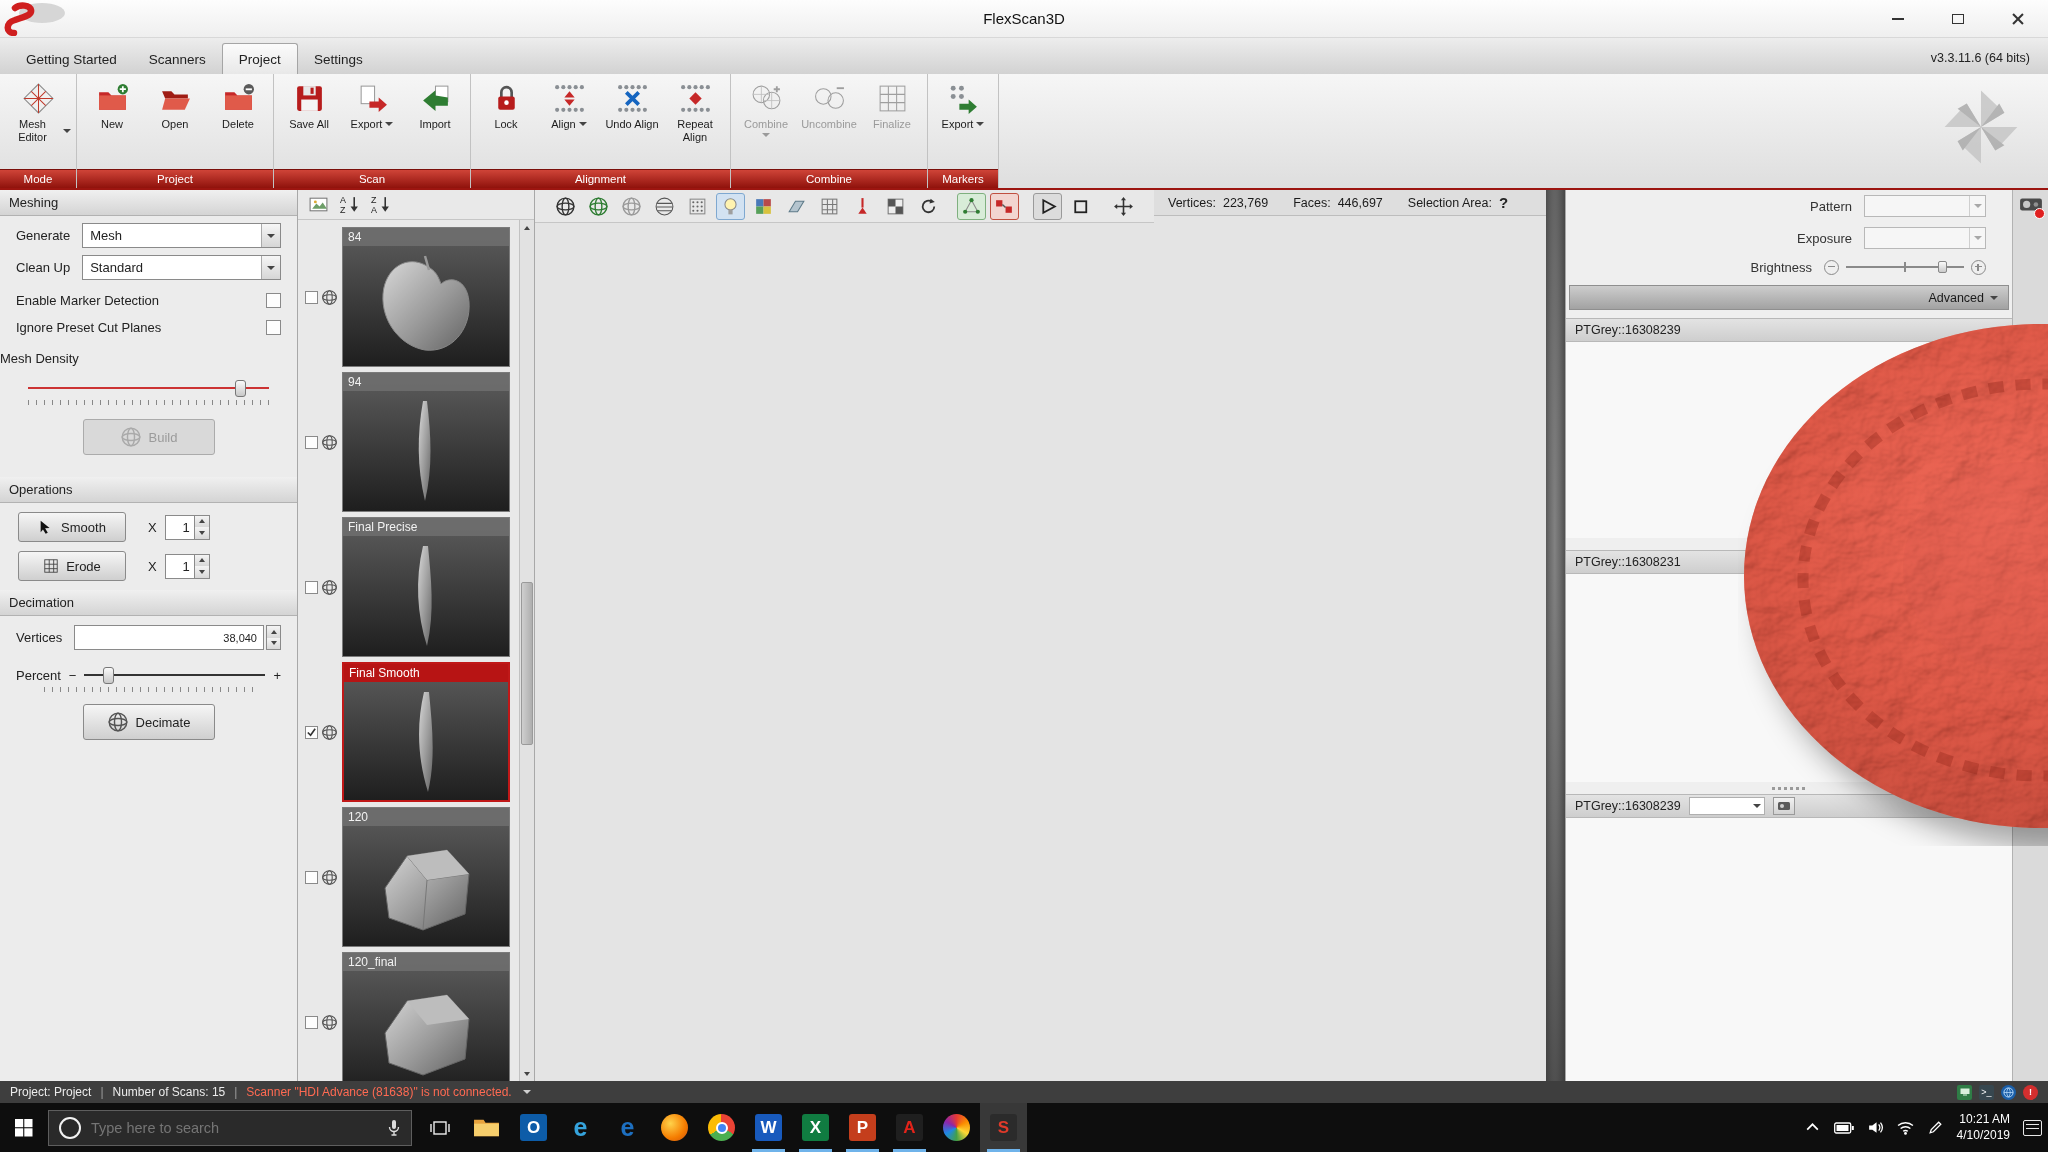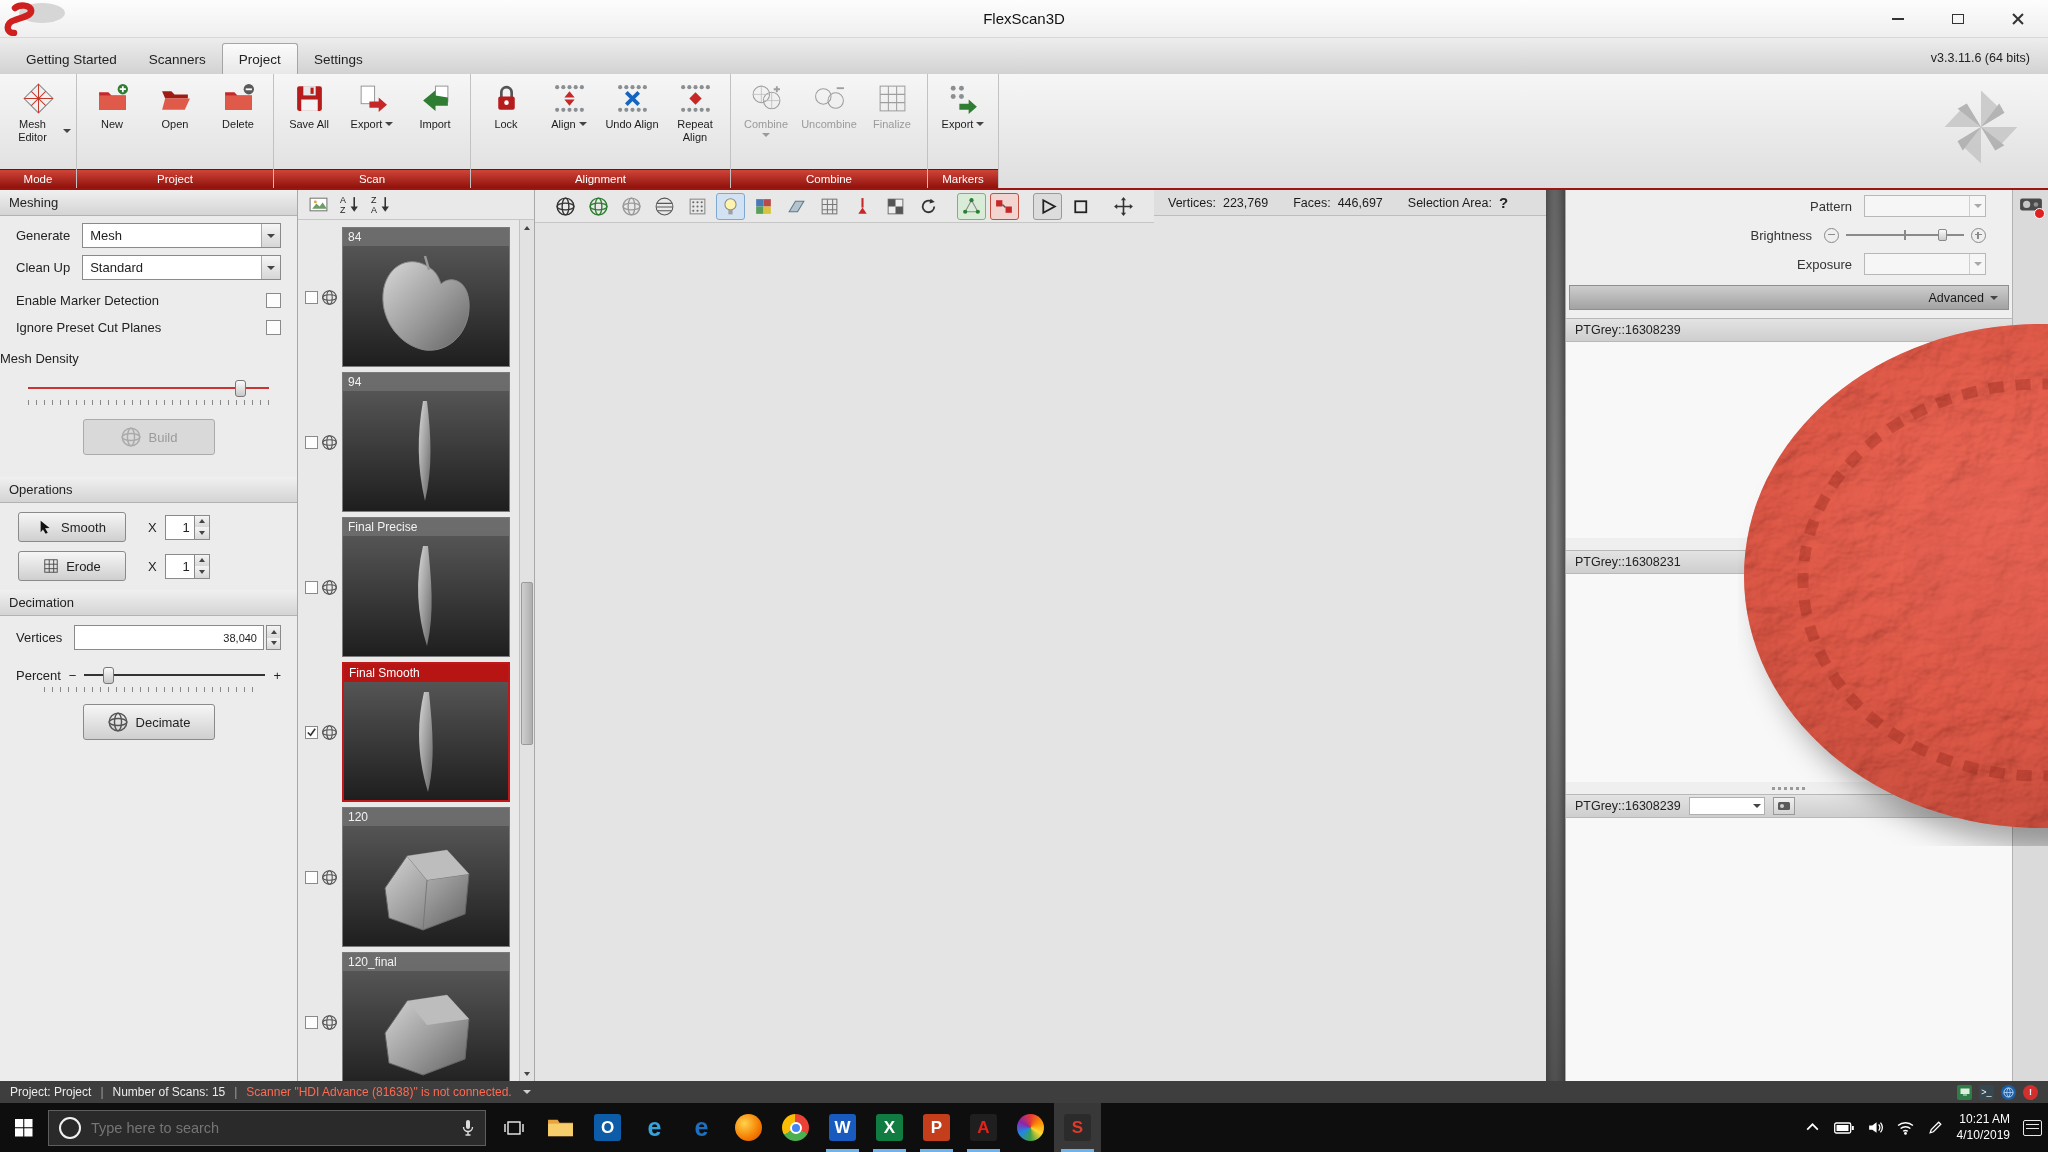--- a/index.html
+++ b/index.html
@@ -138,21 +138,21 @@
   .statusbar{height:22px;background:#3e3e3e;display:flex;align-items:center;padding:0 10px;font-size:12px;color:#ececec;gap:9px;flex:none}
   .statusbar .sep{color:#9c9c9c}
   .warn{color:#ff6a52}
   .warn-caret{width:0;height:0;border-left:4px solid transparent;border-right:4px solid transparent;border-top:4px solid #cfcfcf;margin-left:2px}
   .sb-icons{margin-left:auto;display:flex;gap:7px;align-items:center}
   .sb-ic{width:15px;height:15px;border-radius:2px;display:flex;align-items:center;justify-content:center;font-size:9px;color:#fff}
 
   
   .taskbar{height:49px;background:#0e0e0e;display:flex;align-items:center;flex:none}
   .tb-btn{width:48px;height:100%;display:flex;align-items:center;justify-content:center;position:relative}
-  .tb-search{width:438px;height:36px;background:#2a2a2a;border:1px solid #5e5e5e;display:flex;align-items:center;gap:10px;padding:0 10px;margin-right:4px}
+  .tb-search{width:364px;height:36px;background:#2a2a2a;border:1px solid #5e5e5e;display:flex;align-items:center;gap:10px;padding:0 10px;margin-right:4px}
   .tb-search input{background:transparent;border:none;outline:none;color:#c6c6c6;font-size:14.5px;flex:1;font-family:inherit}
   .cortana{width:22px;height:22px;border-radius:50%;border:2.4px solid #f2f2f2}
   .tb-icon{width:47px;height:100%;display:flex;align-items:center;justify-content:center;position:relative}
   .tb-icon.running::after{content:"";position:absolute;bottom:0;left:7px;right:7px;height:3px;background:#6fb3ea}
   .tb-icon.activewin{background:#383838}
   .sq{width:27px;height:27px;border-radius:3px;display:flex;align-items:center;justify-content:center;color:#fff;font-weight:bold;font-size:17px}
   .circle-ic{width:27px;height:27px;border-radius:50%}
   .tray{margin-left:auto;display:flex;align-items:center;gap:13px;padding-right:6px;color:#fff}
   .tray svg{width:17px;height:17px}
   .clock{text-align:right;font-size:12px;line-height:1.3;color:#fff}
@@ -861,37 +861,37 @@
     <div class="right-panel">
 
       <div class="rp-row">
         <span class="rp-label">Pattern</span>
         <div class="rp-dd">
             <span class="ddarr">
               <span class="arr-dn"></span>
             </span>
           </div>
       </div>
+      <div class="rp-row">
+        <span class="rp-label">Exposure</span>
+        <div class="rp-dd">
+            <span class="ddarr">
+              <span class="arr-dn"></span>
+            </span>
+          </div>
+      </div>
       <div class="rp-row" style="align-items:center">
         <span class="rp-label">Brightness</span>
         <span class="circ-btn"></span>
         <div class="b-track">
           <div class="line"></div>
             <div class="mid"></div>
           <div class="handle"></div>
         </div>
         <span class="circ-btn plus"></span>
-      </div>
-      <div class="rp-row">
-        <span class="rp-label">Exposure</span>
-        <div class="rp-dd">
-            <span class="ddarr">
-              <span class="arr-dn"></span>
-            </span>
-          </div>
       </div>
 
       <div class="advanced-bar">
         <span>Advanced</span>
         <span class="arr-dn"></span>
       </div>
 
       <div class="cam-head">
         <span>PTGrey::16308239</span>
       </div>

